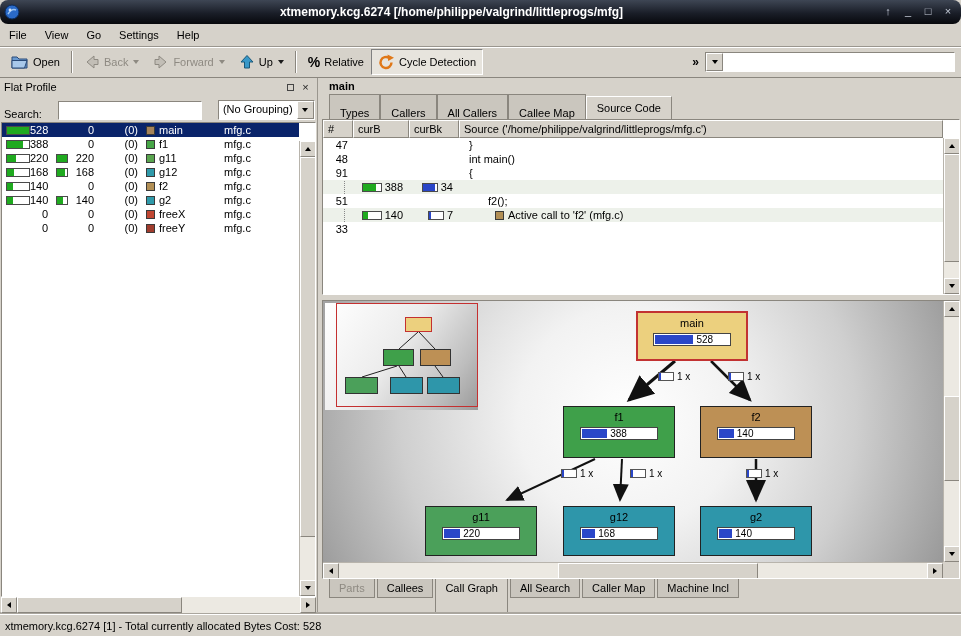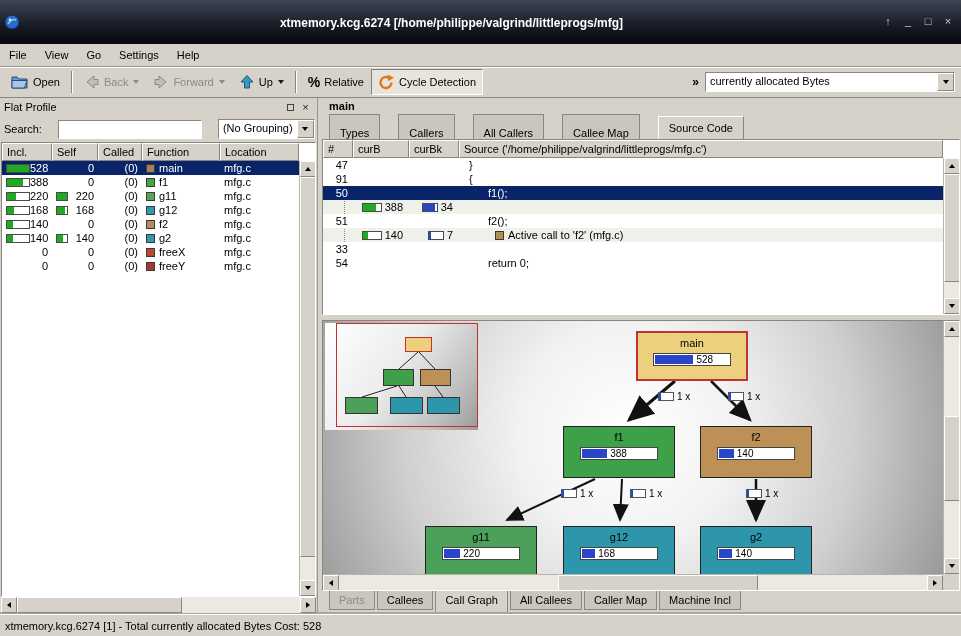--- a/index.html
+++ b/index.html
@@ -1,20 +1,20 @@
 <!DOCTYPE html>
 <html><head>
 <meta charset="utf-8">
 <style>
   * { margin:0; padding:0; box-sizing:border-box; }
   body { font-family:"Liberation Sans","DejaVu Sans",sans-serif; font-size:11px; color:#000; background:#808080; }
   .window { width:961px; height:636px; display:flex; flex-direction:column; background:#d6d2ca; overflow:hidden; }
 
   
-  .titlebar { flex:0 0 22px; background:linear-gradient(180deg,#3e4654 0%,#1a1e28 55%,#07080c 100%); display:flex; align-items:flex-end; padding:14px 4px; }
+  .titlebar { flex:0 0 22px; background:linear-gradient(180deg,#3e4654 0%,#1a1e28 55%,#07080c 100%); display:flex; align-items:center; padding:4px 4px;border-radius:8px; }
   .app-icon { width:16px; height:16px; margin-right:4px; flex:0 0 16px; }
   .title-text { flex:1; text-align:center; color:#fff; font-weight:bold; font-size:12px; white-space:nowrap; overflow:hidden; }
   .win-btns { display:flex; gap:2px; }
   .win-btn { width:18px; height:16px; color:#c6ccd8; font-size:11px; line-height:15px; text-align:center; }
 
   
   .menubar { flex:0 0 23px; display:flex; align-items:center; background:#d6d2ca; border-bottom:1px solid #9a968e; }
   .menu-item { padding:4px 9px; }
 
   
@@ -42,21 +42,21 @@
   .main { flex:1; display:flex; min-height:0; }
   .left { flex:0 0 318px; width:318px; display:flex; flex-direction:column; border-right:1px solid #9a968e; }
   .vsplit { flex:0 0 4px; background:#d6d2ca; }
   .right { flex:1; min-width:0; display:flex; flex-direction:column; padding-right:1px; }
 
   
   .dock-head { flex:0 0 18px; display:flex; align-items:center; padding:2px 4px; }
   .dock-title { flex:1; }
   .dock-btn { width:15px; height:13px; display:flex; align-items:center; justify-content:center; font-size:11px; color:#222; }
   .float-glyph { width:7px; height:7px; border:1px solid #444; display:block; }
-  .search-row { flex:0 0 26px; display:flex; align-items:center; padding:2px 4px; gap:16px; }
+  .search-row { flex:0 0 26px; display:flex; align-items:flex-end; padding:2px 4px; gap:16px; }
   .search-input { width:144px; height:19px; border:1px solid; border-color:#8a867e #fff #fff #8a867e; background:#fff; font:inherit; padding:1px 3px; }
   .grp-combo { width:116px; }
 
   .fp-table { flex:1; position:relative; margin:0 1px; background:#fff; border:1px solid; border-color:#8a867e #fff #fff #8a867e; overflow:hidden; }
   .fp-head, .fp-row { display:grid; grid-template-columns:50px 46px 44px 78px 1fr; margin-right:16px; }
   .fp-head { height:18px; }
   .hcell { background:#d6d2ca; border:1px solid; border-color:#fff #8a867e #8a867e #fff; padding:2px 4px; white-space:nowrap; overflow:hidden; }
   .fp-row { height:14px; align-items:center; }
   .fp-row.sel { background:#0a246a; color:#fff; }
   .cell { padding:0 4px; white-space:nowrap; overflow:hidden; display:flex; align-items:center; }
@@ -71,21 +71,21 @@
   .vscroll { position:absolute; width:16px; background:#ece9e2; }
   .hscroll { position:relative; background:#ece9e2; height:16px; }
   .sb-btn { position:absolute; width:16px; height:16px; background:#d6d2ca; border:1px solid; border-color:#fff #8a867e #8a867e #fff; display:flex; align-items:center; justify-content:center; }
   .thumb { position:absolute; background:#d6d2ca; border:1px solid; border-color:#fff #8a867e #8a867e #fff; }
   .fp-vscroll { top:18px; right:0; bottom:0; border-left:1px solid #b8b4ac; }
   .fp-hscroll { flex:0 0 16px; margin:0 1px 1px 1px; }
 
   
   .func-title { flex:0 0 16px; font-weight:bold; padding:2px 7px; }
   .tabs { flex:0 0 24px; display:flex; align-items:flex-end; padding-left:7px; }
-  .tab { padding:12px 10px; background:#cac6be; border:1px solid #8a867e; border-bottom:none; height:19px; margin-right:18px; white-space:nowrap; }
+  .tab { padding:12px 10px; background:#cac6be; border:1px solid #8a867e; border-bottom:none; height:19px; margin-right:0; white-space:nowrap; }
   .tab.active { background:#d6d2ca; height:23px; padding-top:5px; border-color:#fff #8a867e #d6d2ca #fff; }
   .src-view { flex:0 0 176px; position:relative; background:#fff; border:1px solid; border-color:#8a867e #fff #fff #8a867e; overflow:hidden; }
   .src-head, .src-row { display:grid; grid-template-columns:30px 56px 50px 1fr; margin-right:16px; }
   .src-head { height:18px; }
   .src-row { height:14px; align-items:center; }
   .src-row.sel { background:#0a246a; color:#fff; }
   .src-row.call { background:#edf1ea; }
   .ncell { text-align:right; padding-right:5px; }
   .codecell { white-space:pre; overflow:hidden; }
   .ind0 { padding-left:10px; } .ind1 { padding-left:29px; }
@@ -112,21 +112,21 @@
   .minimap { position:absolute; left:2px; top:2px; width:153px; height:107px;
              background:linear-gradient(125deg,#ffffff 0%,#ececec 45%,#bdbdbd 80%,#9a9a9a 100%); }
   .mm-view { position:absolute; left:11px; top:0; right:0; bottom:3px; border:1px solid #c43030; }
   .mm-node { position:absolute; border:1px solid #333; }
   .graph-vscroll { top:0; right:0; bottom:16px; border-left:1px solid #b8b4ac; }
   .graph-hscroll { position:absolute; left:0; right:16px; bottom:0; border-top:1px solid #b8b4ac; }
   .corner { position:absolute; right:0; bottom:0; width:16px; height:16px; background:#d6d2ca; }
 
   .btabs { flex:0 0 22px; display:flex; align-items:flex-start; padding-left:7px; background:#d6d2ca; }
   .btab { padding:3px 9px; background:#cac6be; border:1px solid #8a867e; border-top:none; height:19px; margin-right:2px; margin-top:0; white-space:nowrap; }
-  .btab.active { background:#d6d2ca; height:24px; border-top:1px solid #d6d2ca; margin-top:-1px; }
+  .btab.active { background:#d6d2ca; height:36px; border-top:1px solid #d6d2ca; margin-top:-1px; }
   .btab.disabled { color:#8e8a82; }
 
   
   .statusbar { flex:0 0 22px; border-top:1px solid #fff; box-shadow:0 -2px 0 #aaa69e; display:flex; align-items:center; padding:0 5px; }
 </style>
 </head>
 <body>
 
 <div class="window">
 
@@ -191,21 +191,20 @@
     <div class="tbtn toggled">
       <svg width="17" height="16" viewBox="0 0 17 16">
         <path d="M13.5 8.5 a5.5 5.5 0 1 1 -2.2 -4.4" fill="none" stroke="#e07818" stroke-width="2.4"></path>
         <path d="M9.5 0.5 l6.5 3.2 -5.8 3.2 z" fill="#e07818"></path>
       </svg>
       <span class="lbl">Cycle Detection</span>
     </div>
     <div class="spacer"></div>
     <div class="overflow">»</div>
     <div class="combo event-combo">
-      <div class="ctext">currently allocated Bytes</div>
       <div class="cbtn">
           <span class="tri tri-down"></span>
         </div>
     </div>
   </div>
 
   <div class="main">
 
     <div class="left">
       <div class="dock-head">
@@ -220,27 +219,20 @@
         <input class="search-input" type="text" value="" style="">
         <div class="combo grp-combo">
           <div class="ctext">(No Grouping)</div>
           <div class="cbtn">
               <span class="tri tri-down"></span>
             </div>
         </div>
       </div>
 
       <div class="fp-table">
-        <div class="fp-head">
-          <div class="hcell">Incl.</div>
-          <div class="hcell">Self</div>
-          <div class="hcell">Called</div>
-          <div class="hcell">Function</div>
-          <div class="hcell">Location</div>
-        </div>
 
         <div class="fp-row sel">
           <div class="cell">
               <span class="bar incl-bar">
                 <i style="width: 100%;"></i>
               </span>
               <span class="num">528</span>
             </div>
           <div class="cell">
               <span class="num">0</span>
@@ -450,30 +442,30 @@
           <div class="hcell">Source ('/home/philippe/valgrind/littleprogs/mfg.c')</div>
         </div>
 
         <div class="src-row">
           <div class="ncell">47</div>
             <div class="curb"></div>
             <div class="curbk"></div>
           <div class="codecell ind0">}</div>
         </div>
         <div class="src-row">
+          <div class="ncell">48</div>
+            <div class="curb"></div>
+            <div class="curbk"></div>
+          <div class="codecell ind0">int main()</div>
+        </div>
+        <div class="src-row">
           <div class="ncell">91</div>
             <div class="curb"></div>
             <div class="curbk"></div>
           <div class="codecell ind0">{</div>
-        </div>
-        <div class="src-row sel">
-          <div class="ncell">50</div>
-            <div class="curb"></div>
-            <div class="curbk"></div>
-          <div class="codecell ind1">f1();</div>
         </div>
         <div class="src-row call">
           <div class="ncell"><span class="tree"></span></div>
           <div class="curb">
               <span class="bar gbar">
                 <i style="width: 75%;"></i>
               </span>
               <span>388</span>
             </div>
           <div class="curbk">
@@ -505,26 +497,20 @@
             </div>
           <div class="call-src">
               <span class="sq" style="background-color: rgb(178, 143, 85);"></span>
               <span>Active call to 'f2' (mfg.c)</span>
             </div>
         </div>
         <div class="src-row">
           <div class="ncell">33</div>
             <div class="curb"></div>
             <div class="curbk"></div>
-        </div>
-        <div class="src-row">
-          <div class="ncell">54</div>
-            <div class="curb"></div>
-            <div class="curbk"></div>
-          <div class="codecell ind1">return 0;</div>
         </div>
 
         <div class="vscroll src-vscroll">
           <div class="sb-btn" style="top:0;">
               <span class="tri tri-up"></span>
             </div>
           <div class="thumb" style="top:16px; left:0; width:16px; height:108px;"></div>
           <div class="sb-btn" style="bottom:0;">
               <span class="tri tri-down"></span>
             </div>
@@ -657,21 +643,21 @@
               <span class="tri tri-right"></span>
             </div>
         </div>
         <div class="corner"></div>
       </div>
 
       <div class="btabs">
         <div class="btab disabled">Parts</div>
         <div class="btab">Callees</div>
         <div class="btab active">Call Graph</div>
-        <div class="btab">All Callees</div>
+        <div class="btab">All Search</div>
         <div class="btab">Caller Map</div>
         <div class="btab">Machine Incl</div>
       </div>
     </div>
   </div>
 
   <div class="statusbar">
     <span>xtmemory.kcg.6274 [1] - Total currently allocated Bytes Cost: 528</span>
   </div>
 </div>

